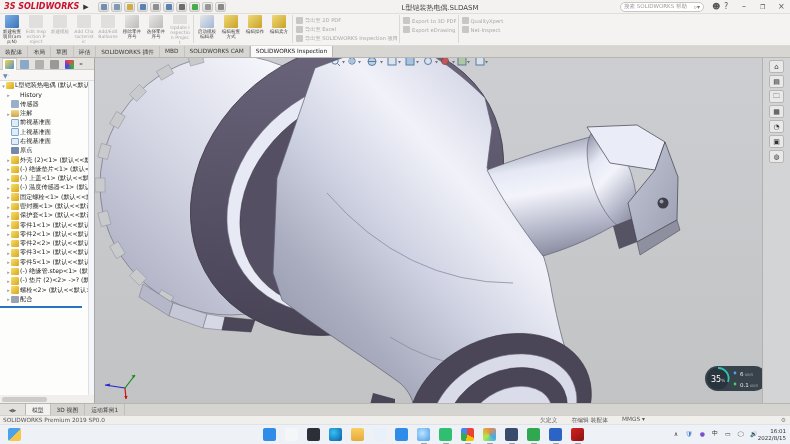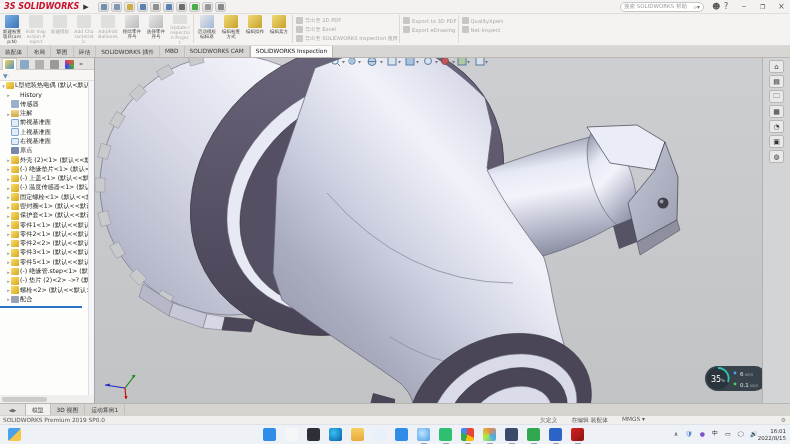--- a/index.html
+++ b/index.html
@@ -97,20 +97,21 @@
       <span class="qi" style="background: linear-gradient(rgb(242, 242, 242), rgb(213, 213, 213)); border: 1px solid rgb(195, 195, 195);">
         <span style="position: absolute; left: 2px; top: 1.5px; width: 6px; height: 6px; background: rgb(42, 160, 42); border-radius: 1px;"></span>
       </span>
       <span class="qi" style="background: linear-gradient(rgb(242, 242, 242), rgb(213, 213, 213)); border: 1px solid rgb(195, 195, 195);">
         <span style="position: absolute; left: 2px; top: 1.5px; width: 6px; height: 6px; background: rgb(136, 136, 136); border-radius: 1px;"></span>
       </span>
       <span class="qi" style="background: linear-gradient(rgb(242, 242, 242), rgb(213, 213, 213)); border: 1px solid rgb(195, 195, 195);">
         <span style="position: absolute; left: 2px; top: 1.5px; width: 6px; height: 6px; background: rgb(119, 119, 119); border-radius: 1px;"></span>
       </span>
     </span>
+  <span id="title">L型铠装热电偶.SLDASM</span>
   <span id="searchbox">
       <span>搜索 SOLIDWORKS 帮助</span>
       <span class="mag">⌕▾</span>
     </span>
   <span class="winbtn" style="left:712px;">☻</span>
   <span class="winbtn" style="left:724px;">?</span>
   <span class="winbtn" style="left:742px;">–</span>
   <span class="winbtn" style="left:760px;font-size:6px;top:3px;">❐</span>
   <span class="winbtn" style="left:778px;">×</span>
 </div>

